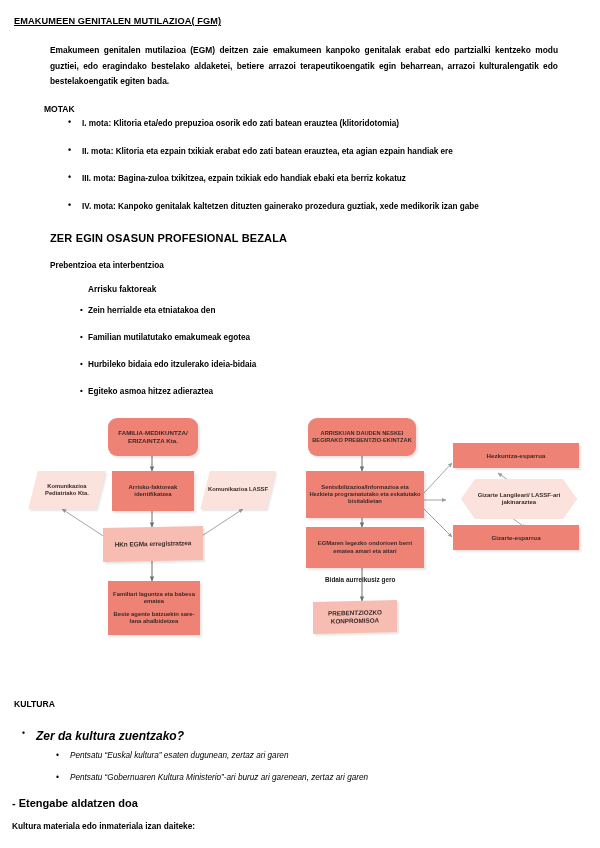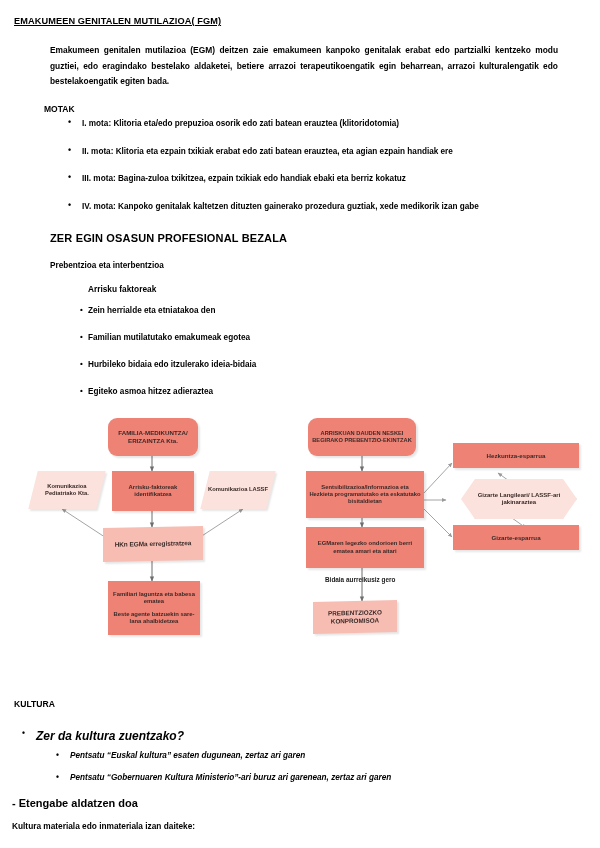--- a/index.html
+++ b/index.html
@@ -146,21 +146,21 @@
     position: absolute;
     left: 4px;
     top: -1px;
     font-style: normal;
     font-size: 8.5px;
   }
   .k-sub {
     position: absolute;
     left: 52px;
     font-size: 8.2px;
-    font-weight: bold;
+    font-weight: normal;
     font-style: italic;
     padding-left: 18px;
     text-align: center;
   }
   .k-sub::before {
     content: "•";
     position: absolute;
     left: 4px;
     top: -1px;
     font-style: normal;

